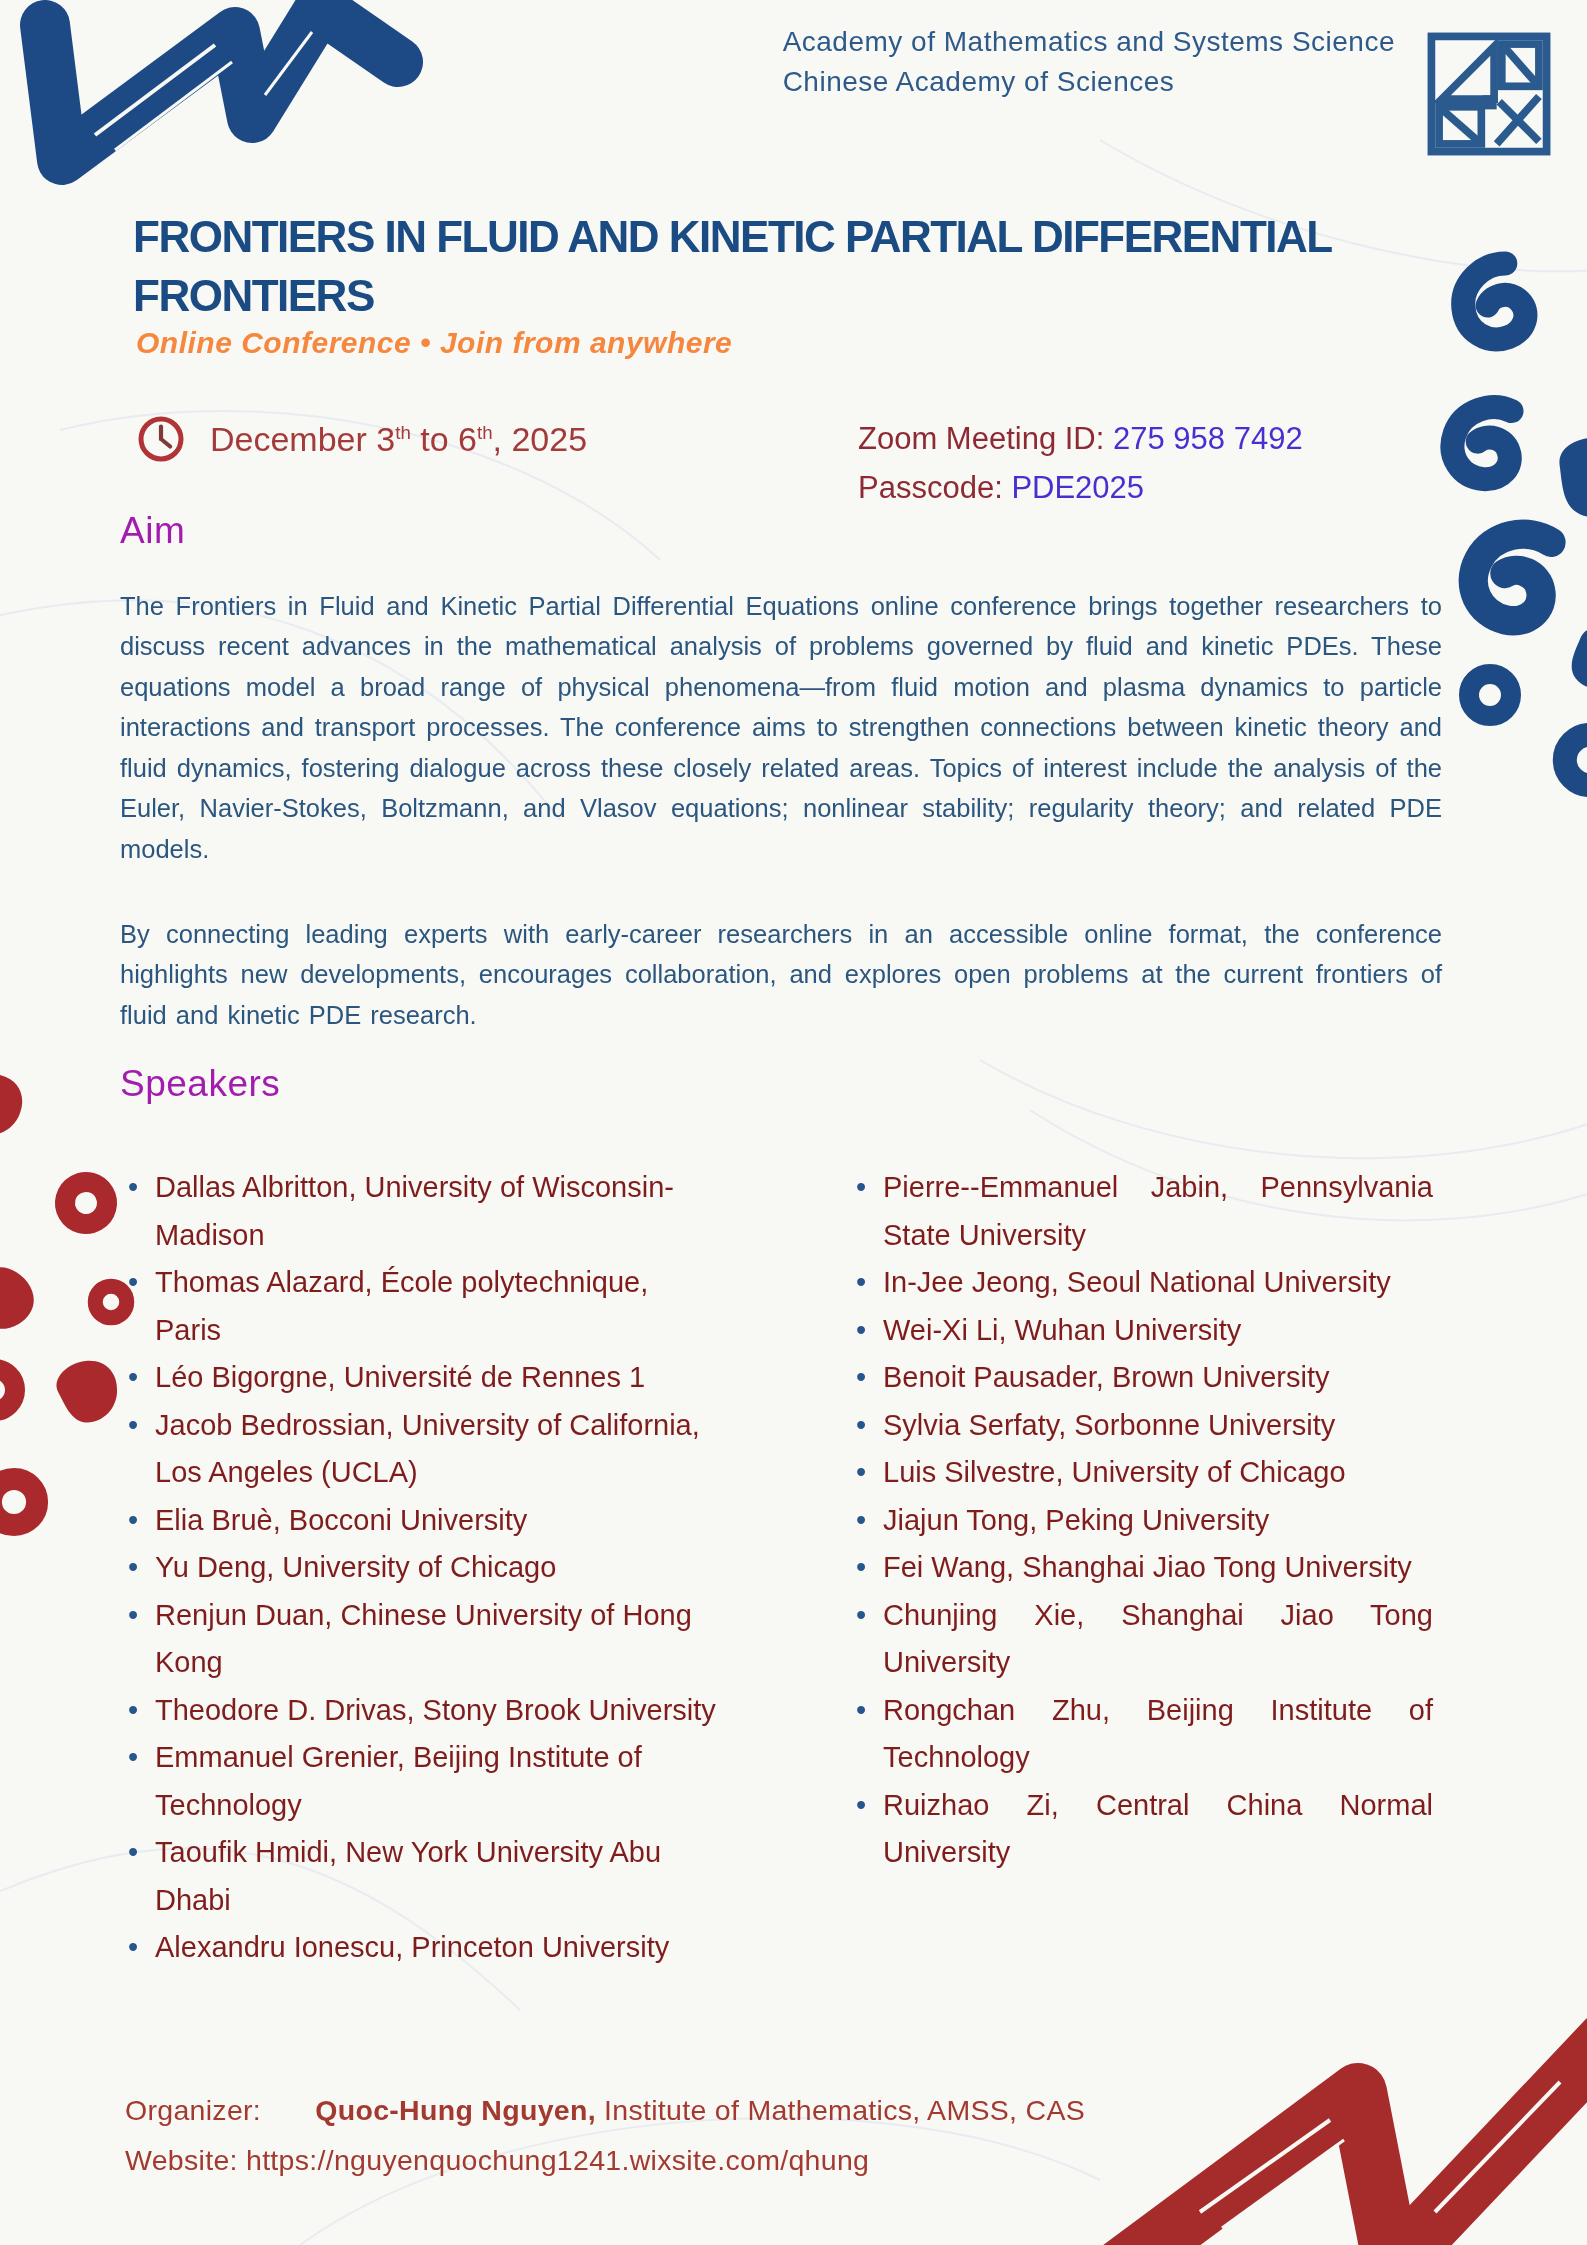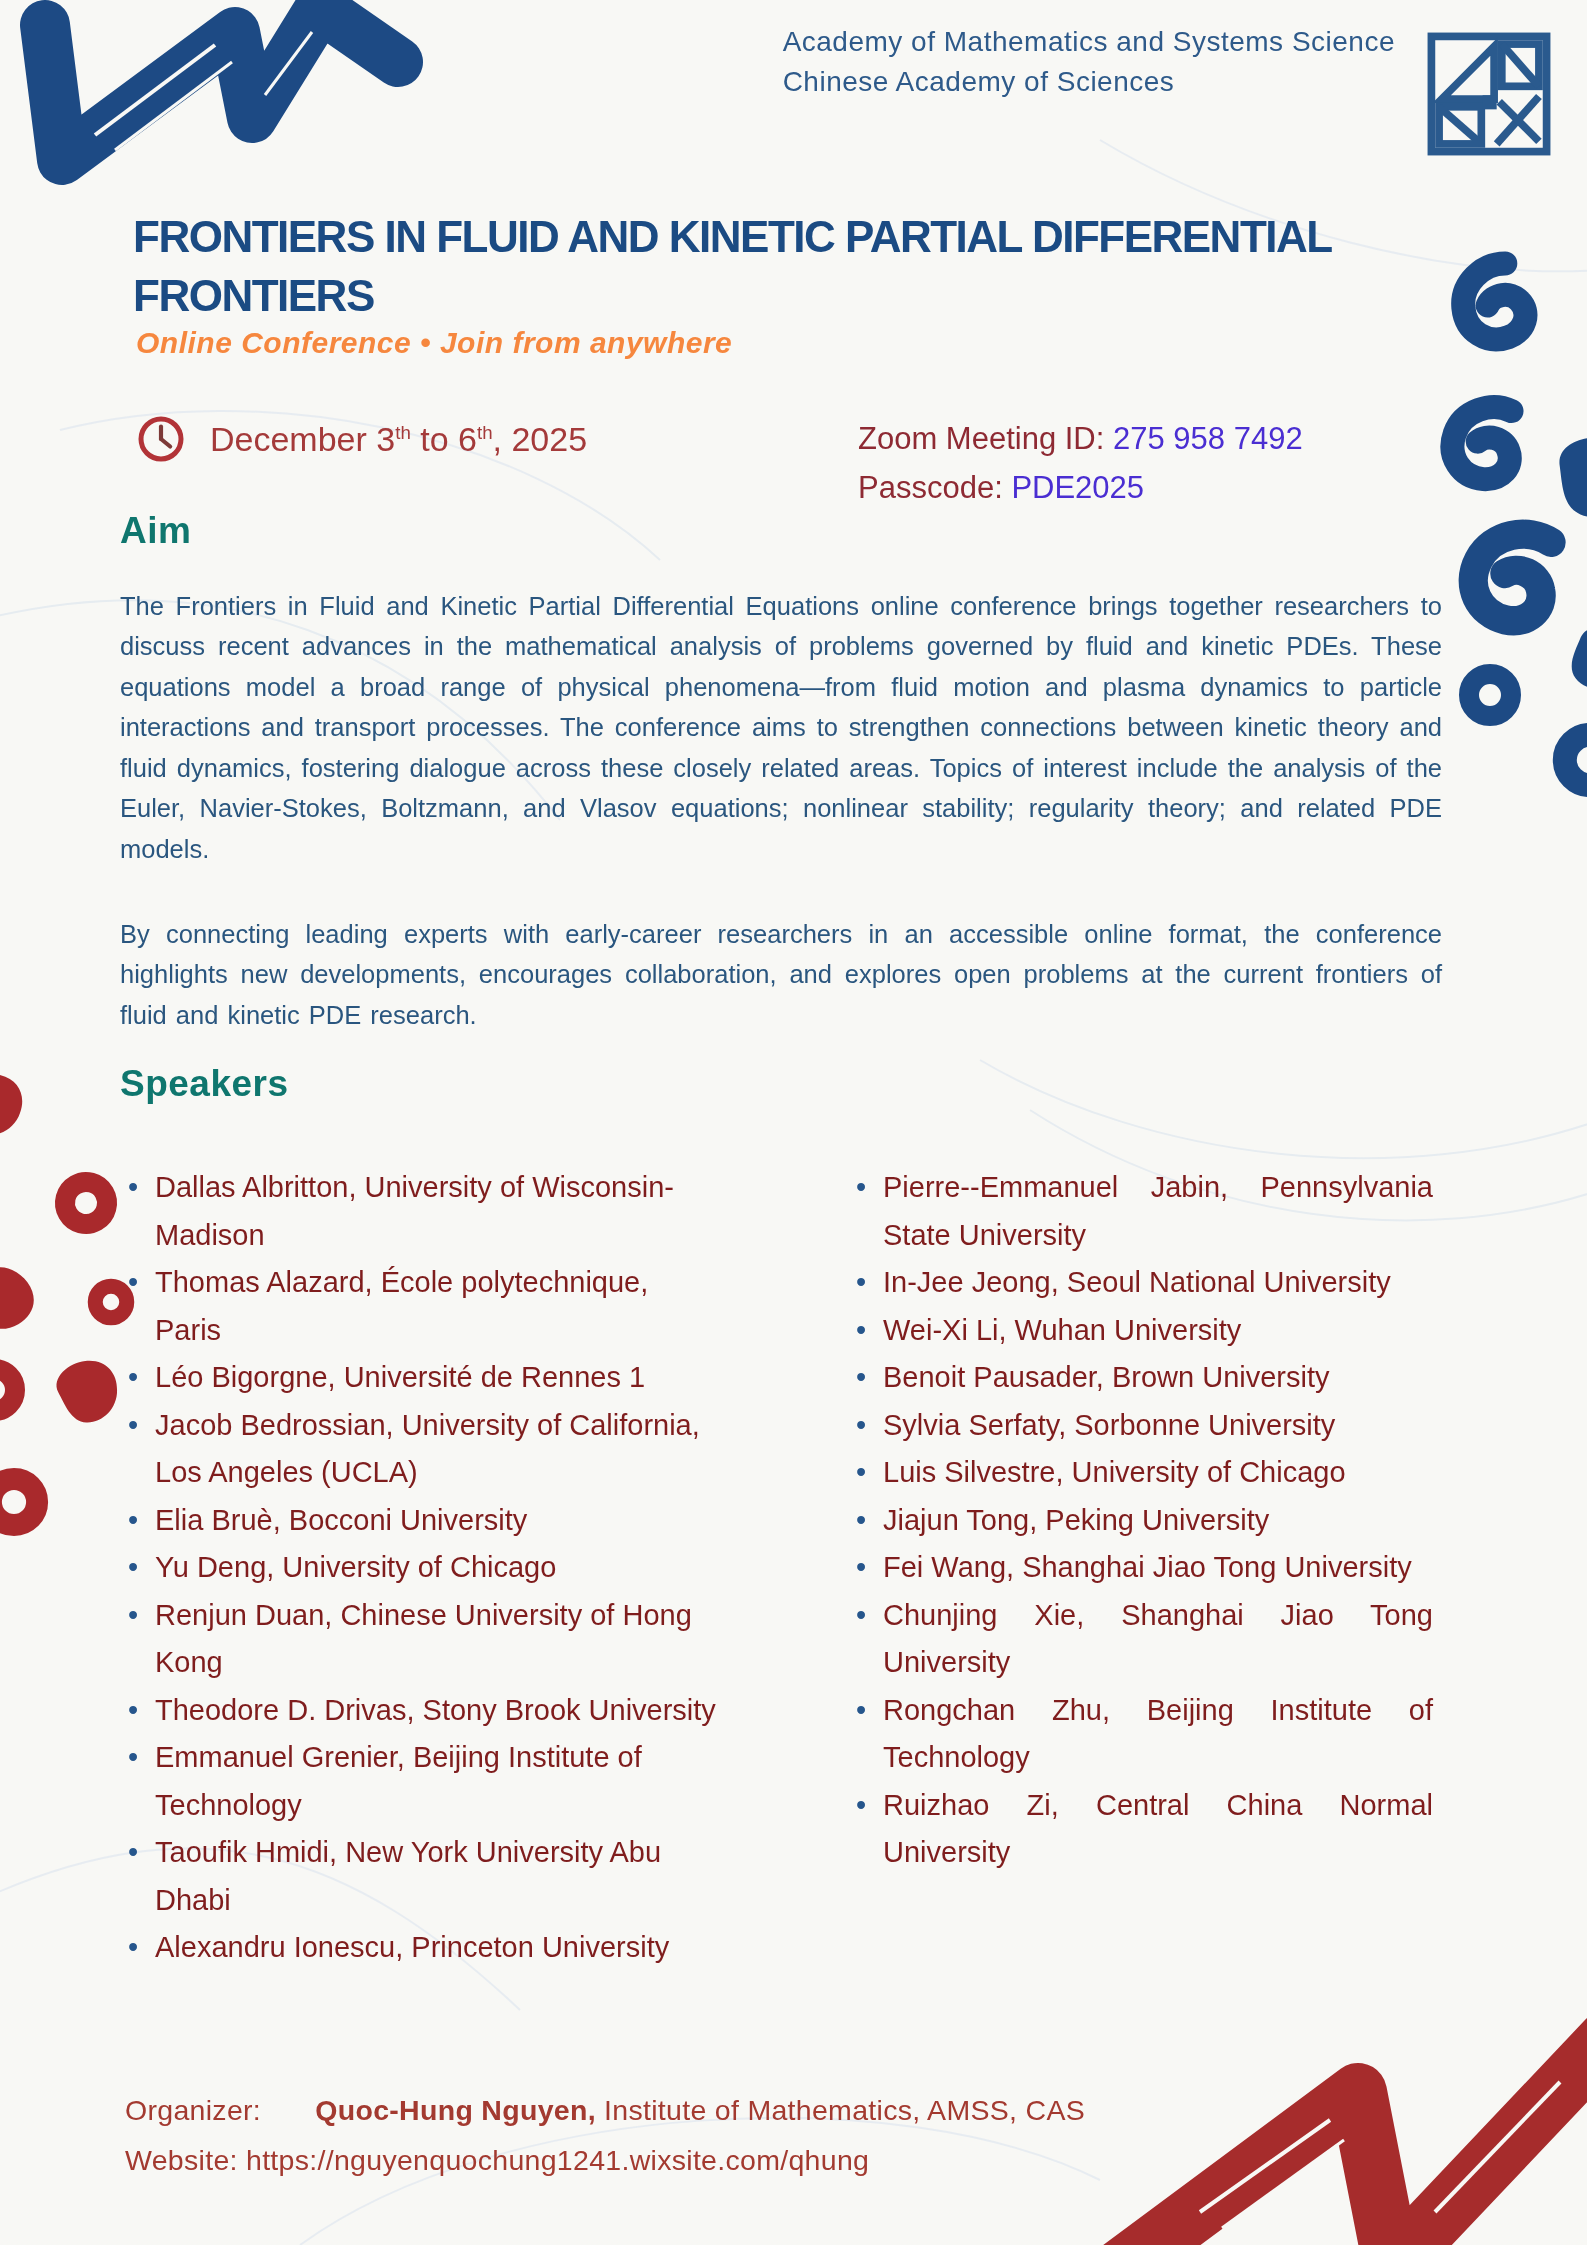--- a/index.html
+++ b/index.html
@@ -41,21 +41,21 @@
   .clock{width:50px;height:50px;margin-right:24px;flex:0 0 auto;}
   .date-text sup{font-size:.55em;vertical-align:super;}
   .zoom-info{
     position:absolute;left:858px;top:414px;
     font-size:31px;line-height:49px;color:#8e2a33;
   }
   .zoom-info .val{color:#4a2ed2;}
 
   
   .h-red{
-    position:absolute;left:120px;color:#0f766e;font-weight:bold;
+    position:absolute;left:120px;color:#a21caf;font-weight:normal;
     font-size:37px;letter-spacing:.5px;
   }
   .aim-h{top:510px;}
   .para{
     position:absolute;left:120px;width:1322px;
     color:#2a567f;font-size:25.5px;line-height:40.5px;
     text-align:justify;word-spacing:2px;
   }
   .p1{top:560px;}
   .p2{top:888px;}

